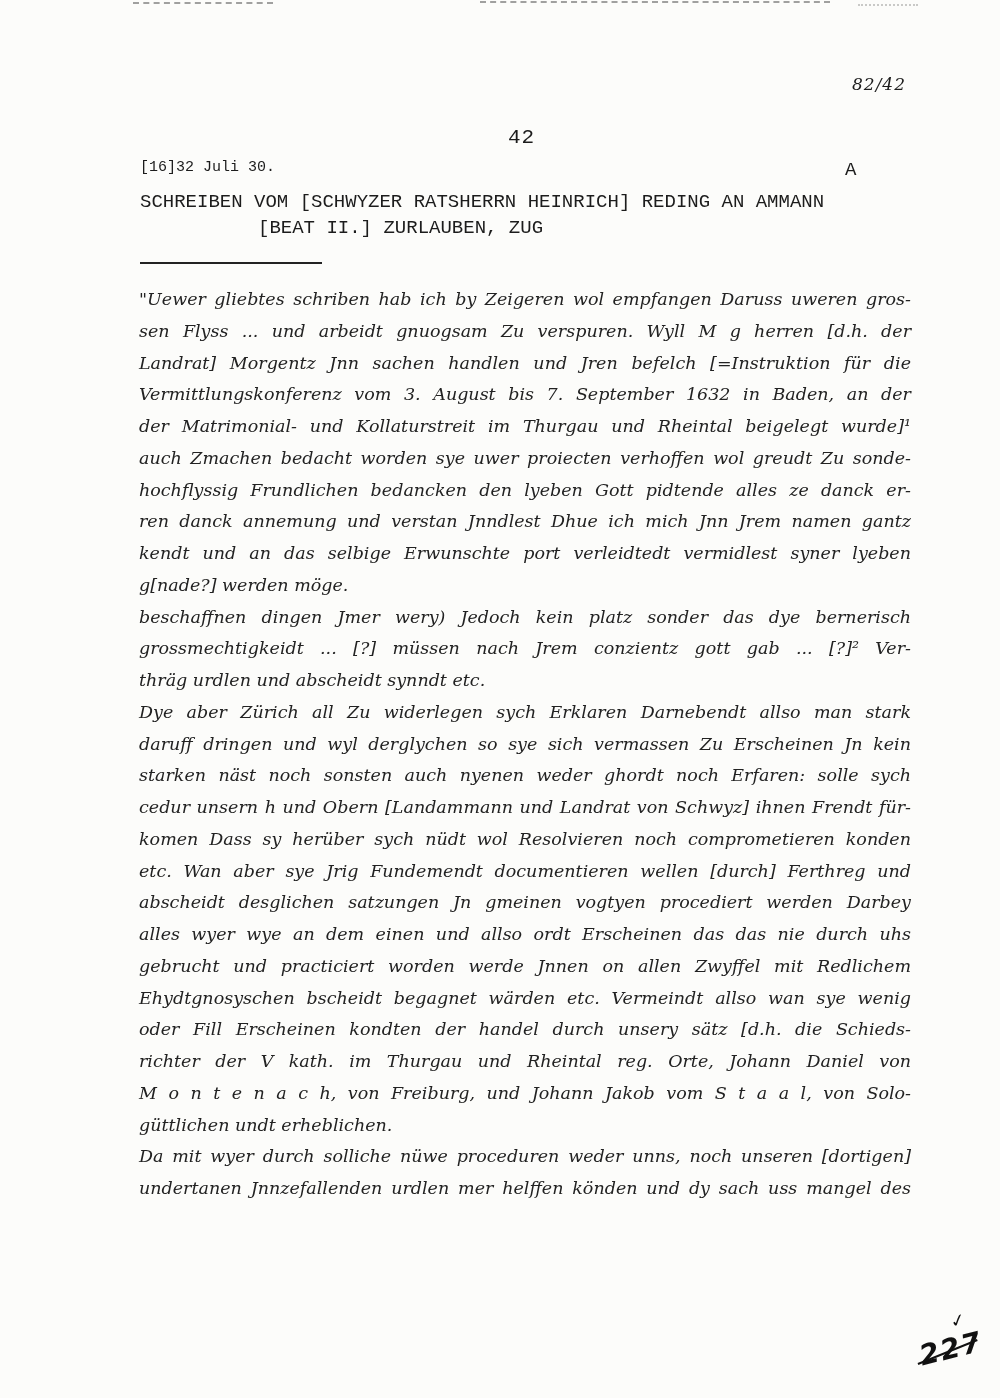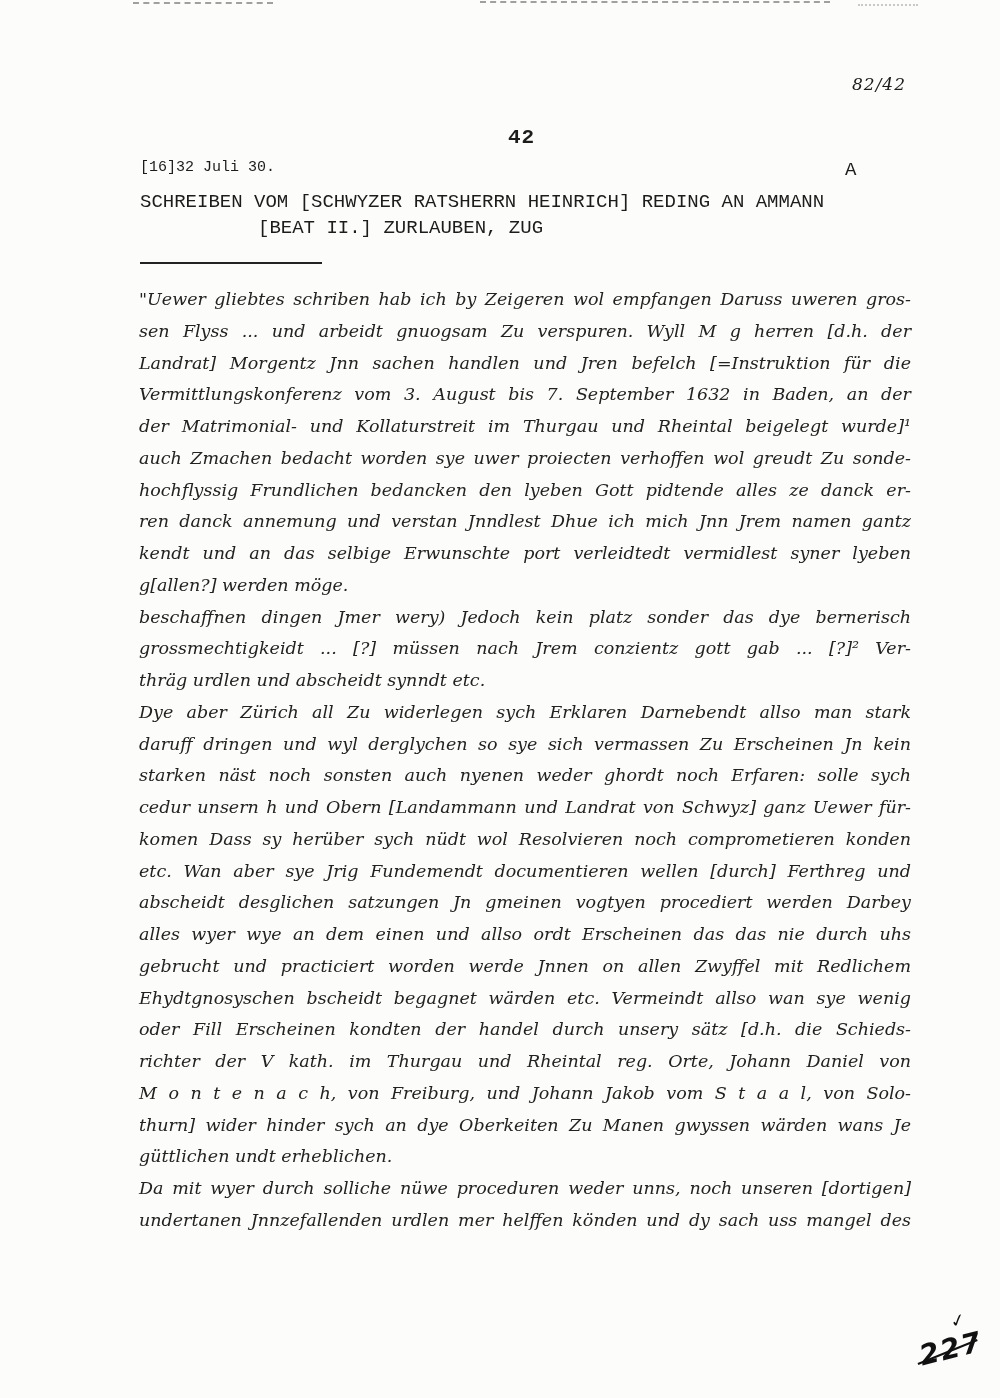--- a/index.html
+++ b/index.html
@@ -18,21 +18,21 @@
   .artifact.a2{left:480px;top:1px;width:350px;border-top-style:dashed;}
   .artifact.a3{left:858px;top:4px;width:60px;border-top-style:dotted;opacity:.3;}
 
   .folio{
     position:absolute;left:852px;top:74px;
     font-family:"DejaVu Serif",serif;font-style:italic;
     font-size:17px;letter-spacing:1px;
   }
   .pagenum{
     position:absolute;left:508px;top:126px;
-    font-size:21px;letter-spacing:1px;font-weight:bold;
+    font-size:21px;letter-spacing:1px;
   }
   .dateline{position:absolute;left:140px;top:159px;font-size:15px;}
   .lettermark{position:absolute;left:845px;top:159px;font-size:19px;}
   .title1{position:absolute;left:140px;top:191px;font-size:19px;white-space:nowrap;}
   .title2{position:absolute;left:258px;top:217px;font-size:19px;white-space:nowrap;}
   .rule{position:absolute;left:140px;top:262px;width:182px;border-top:2px solid #222;}
 
   .bodyblock{
     position:absolute;left:139px;top:284px;width:772px;
     font-family:"DejaVu Serif",serif;
@@ -96,38 +96,37 @@
   <div class="bodyblock">
       <div class="tline">"Uewer gliebtes schriben hab ich by Zeigeren wol empfangen Daruss uweren gros-</div>
       <div class="tline">sen Flyss ... und arbeidt gnuogsam Zu verspuren. Wyll M g herren [d.h. der</div>
       <div class="tline">Landrat] Morgentz Jnn sachen handlen und Jren befelch [=Instruktion für die</div>
       <div class="tline">Vermittlungskonferenz vom 3. August bis 7. September 1632 in Baden, an der</div>
       <div class="tline">der Matrimonial- und Kollaturstreit im Thurgau und Rheintal beigelegt wurde]¹</div>
       <div class="tline">auch Zmachen bedacht worden sye uwer proiecten verhoffen wol greudt Zu sonde-</div>
       <div class="tline">hochflyssig Frundlichen bedancken den lyeben Gott pidtende alles ze danck er-</div>
       <div class="tline">ren danck annemung und verstan Jnndlest Dhue ich mich Jnn Jrem namen gantz</div>
       <div class="tline">kendt und an das selbige Erwunschte port verleidtedt vermidlest syner lyeben</div>
-      <div class="tline noj">g[allen?] werden möge.</div>
+      <div class="tline noj">g[nade?] werden möge.</div>
       <div class="tline">beschaffnen dingen Jmer wery) Jedoch kein platz sonder das dye bernerisch</div>
       <div class="tline">grossmechtigkeidt ... [?] müssen nach Jrem conzientz gott gab ... [?]² Ver-</div>
       <div class="tline noj">thräg urdlen und abscheidt synndt etc.</div>
       <div class="tline">Dye aber Zürich all Zu widerlegen sych Erklaren Darnebendt allso man stark</div>
       <div class="tline">daruff dringen und wyl derglychen so sye sich vermassen Zu Erscheinen Jn kein</div>
       <div class="tline">starken näst noch sonsten auch nyenen weder ghordt noch Erfaren: solle sych</div>
-      <div class="tline">cedur unsern h und Obern [Landammann und Landrat von Schwyz] ganz Uewer für-</div>
+      <div class="tline">cedur unsern h und Obern [Landammann und Landrat von Schwyz] ihnen Frendt für-</div>
       <div class="tline">komen Dass sy herüber sych nüdt wol Resolvieren noch comprometieren konden</div>
       <div class="tline">etc. Wan aber sye Jrig Fundemendt documentieren wellen [durch] Ferthreg und</div>
       <div class="tline">abscheidt desglichen satzungen Jn gmeinen vogtyen procediert werden Darbey</div>
       <div class="tline">alles wyer wye an dem einen und allso ordt Erscheinen das das nie durch uhs</div>
       <div class="tline">gebrucht und practiciert worden werde Jnnen on allen Zwyffel mit Redlichem</div>
       <div class="tline">Ehydtgnosyschen bscheidt begagnet wärden etc. Vermeindt allso wan sye wenig</div>
       <div class="tline">oder Fill Erscheinen kondten der handel durch unsery sätz [d.h. die Schieds-</div>
       <div class="tline">richter der V kath. im Thurgau und Rheintal reg. Orte, Johann Daniel von</div>
       <div class="tline">M o n t e n a c h, von Freiburg, und Johann Jakob vom  S t a a l, von Solo-</div>
-      <div class="tline">thurn] wider hinder sych an dye Oberkeiten Zu Manen gwyssen wärden wans Je</div>
       <div class="tline noj">güttlichen undt erheblichen.</div>
       <div class="tline">Da mit wyer durch solliche nüwe proceduren weder unns, noch unseren [dortigen]</div>
       <div class="tline">undertanen Jnnzefallenden urdlen mer helffen könden und dy sach uss mangel des</div>
     </div>
 
   <div class="footnote-area">
     <span class="checkmark">✓</span>
     <span class="hand-number">227</span>
     <span class="hand-strike"></span>
   </div>

